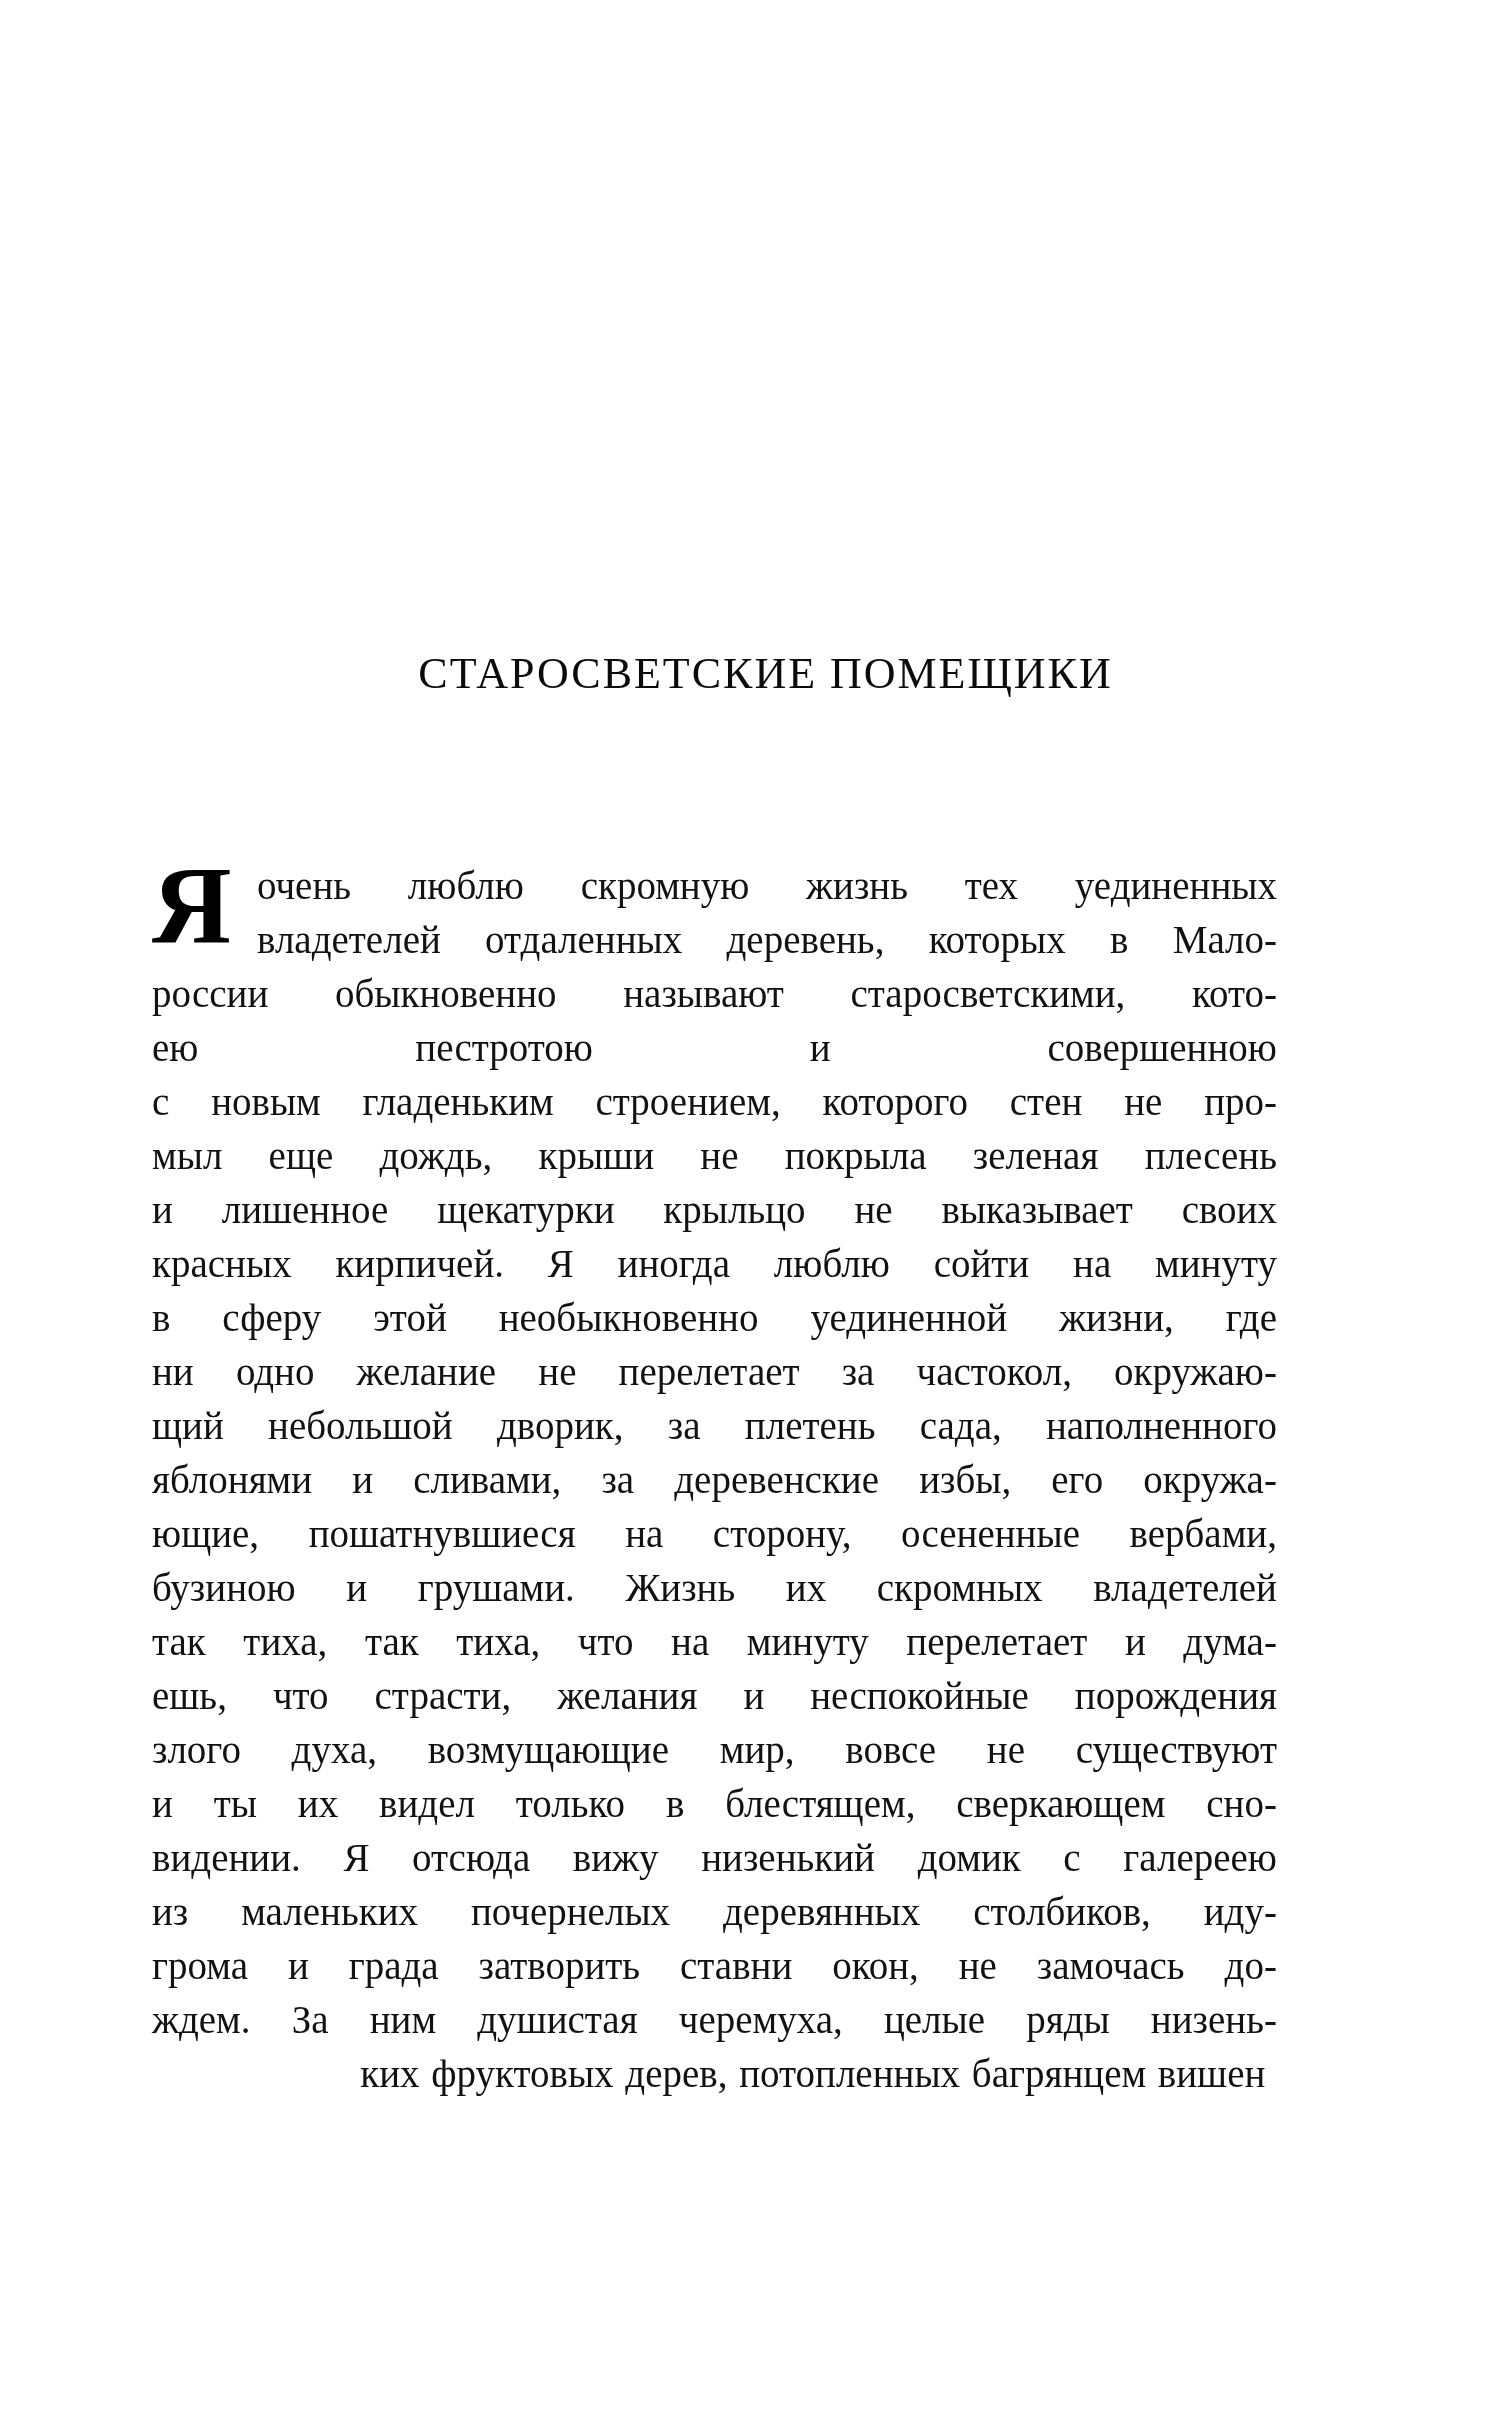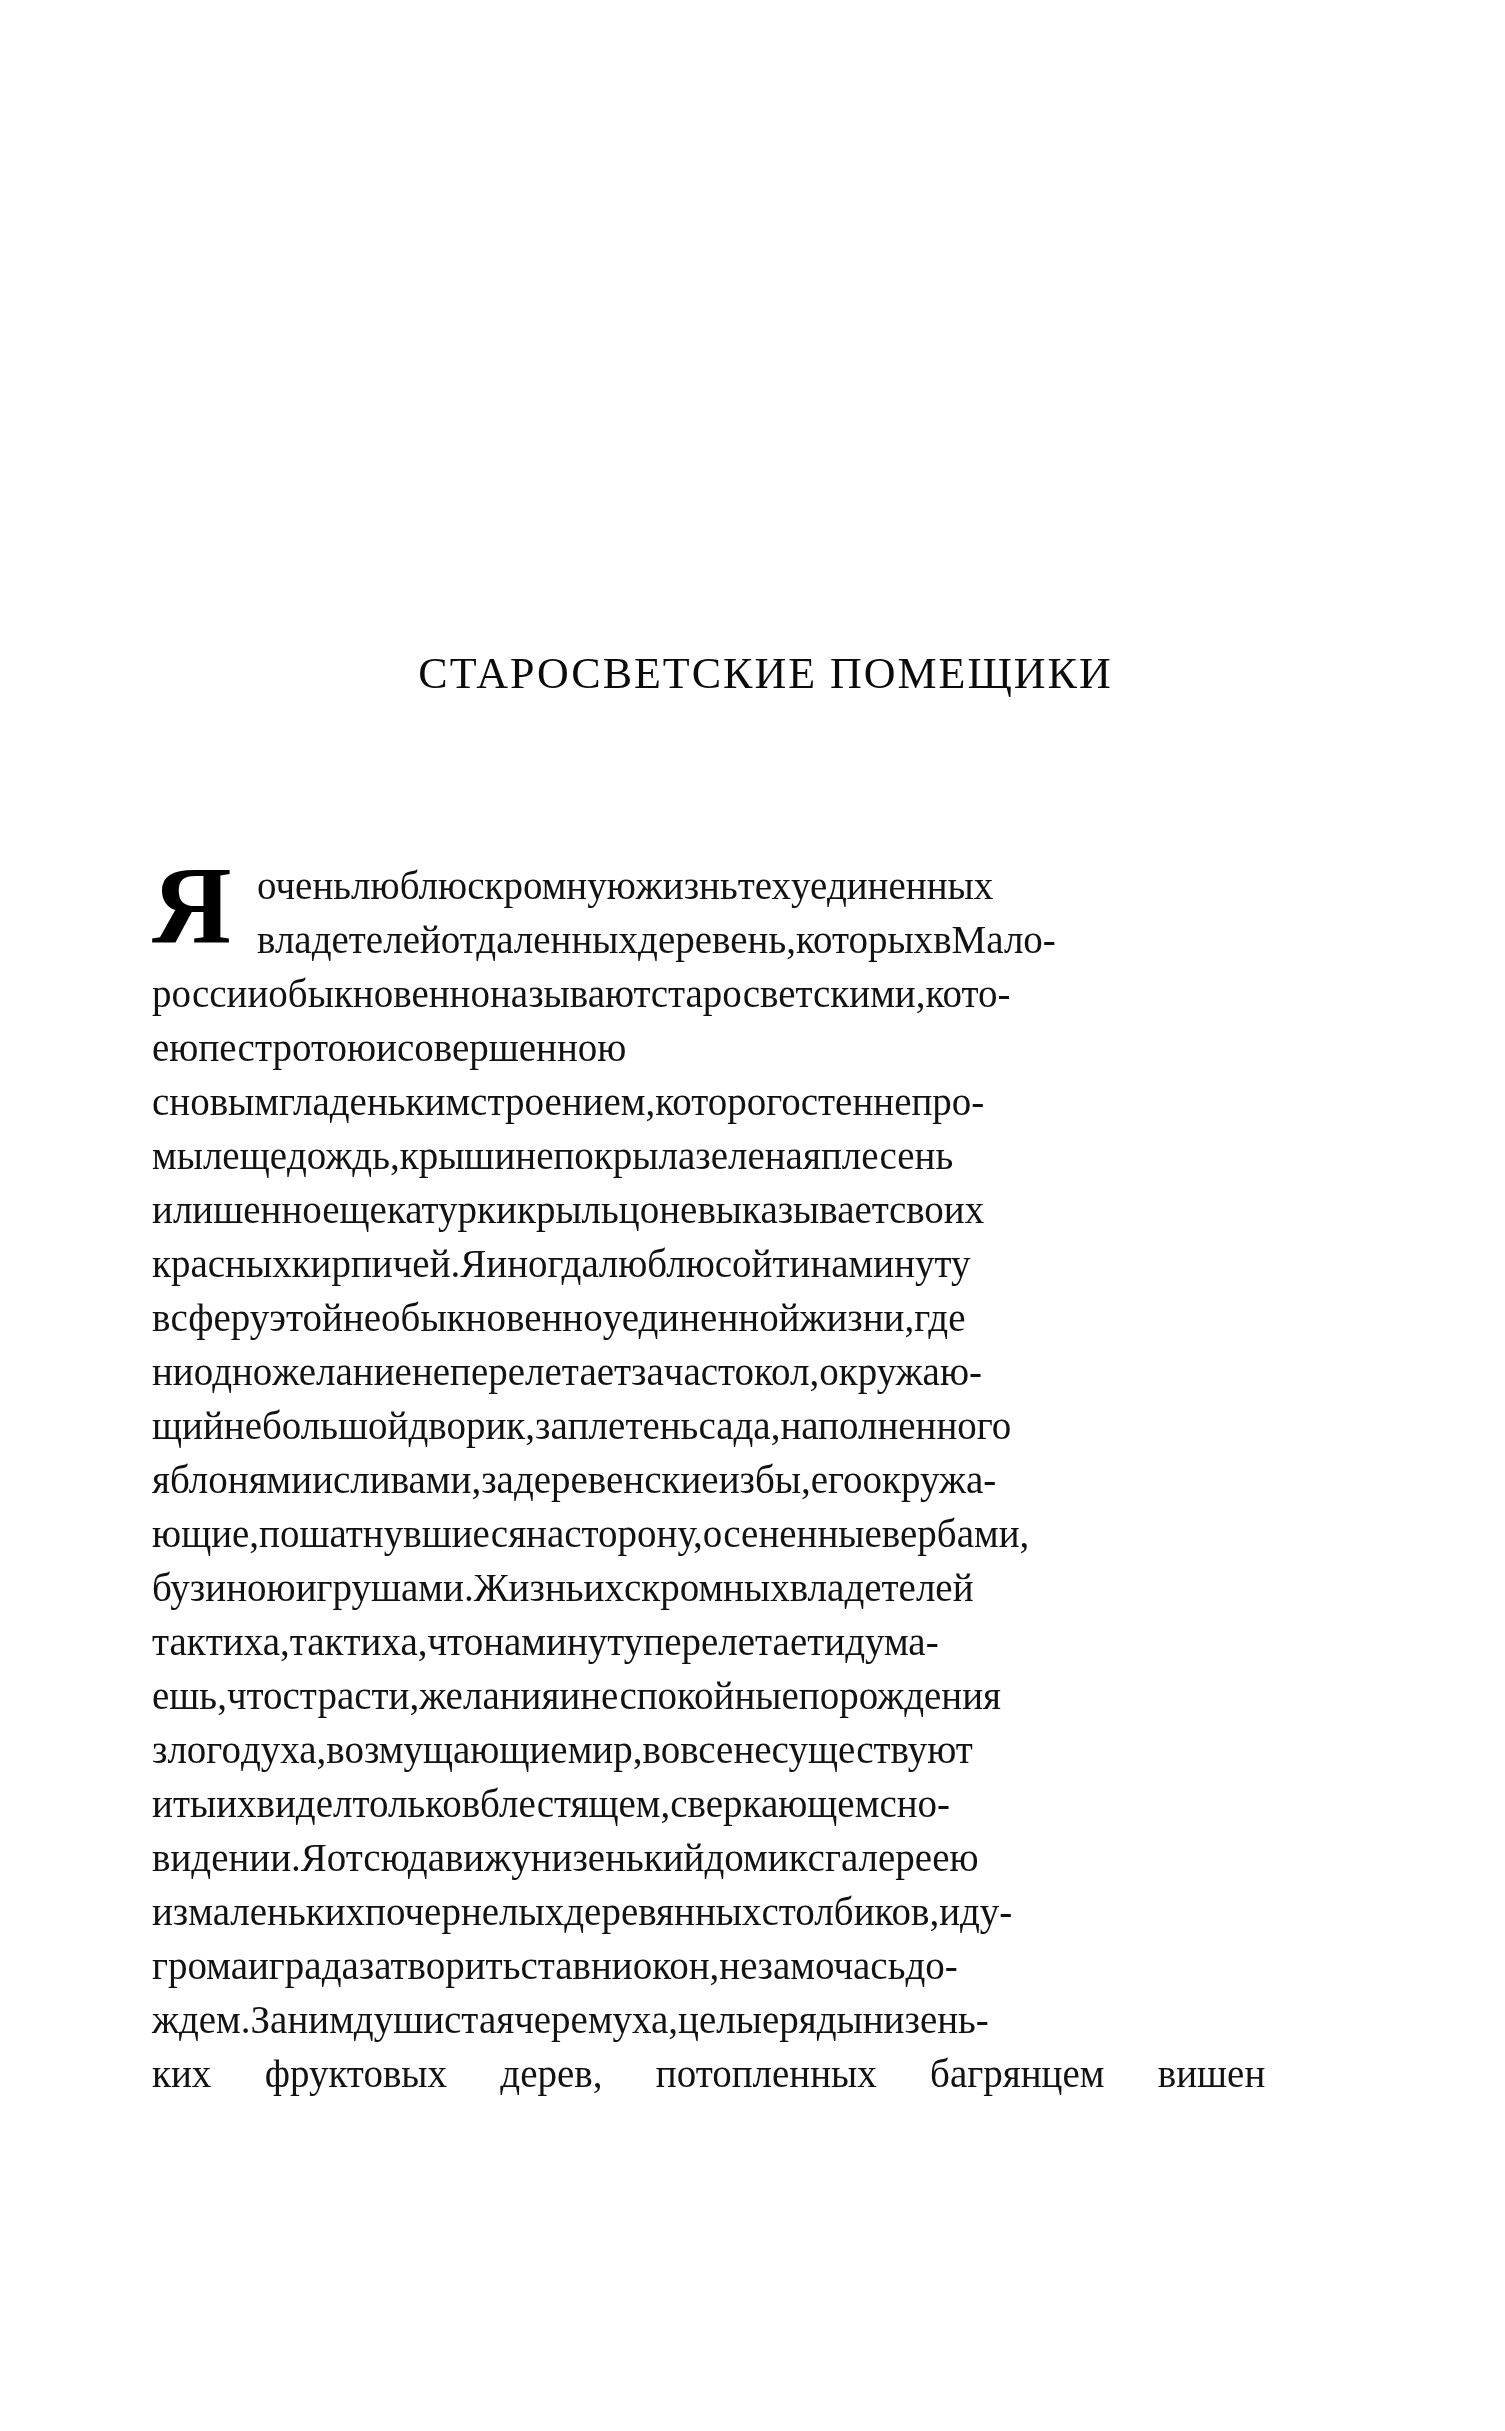--- a/index.html
+++ b/index.html
@@ -58,33 +58,35 @@
 
   
   .body-block {
     position: absolute;
     top: 859px;
     left: 0;
     width: 1125px;
   }
   .body-line {
     display: flex;
+    justify-content: space-between;
     font-size: 39px;
     line-height: 54px;
     height: 54px;
     color: #121212;
     white-space: nowrap;
     overflow: visible;
   }
   .body-line > span {
     display: inline-block;
   }
   
   .body-line.flush {
-    justify-content: space-between;
+    justify-content: flex-end;
+    margin-left: 12px;
   }
   .body-line.flush > span {
     margin-right: 0.30em;
   }
 
   
   .body-line.dropcap-line {
     padding-left: 105px;
   }
 

